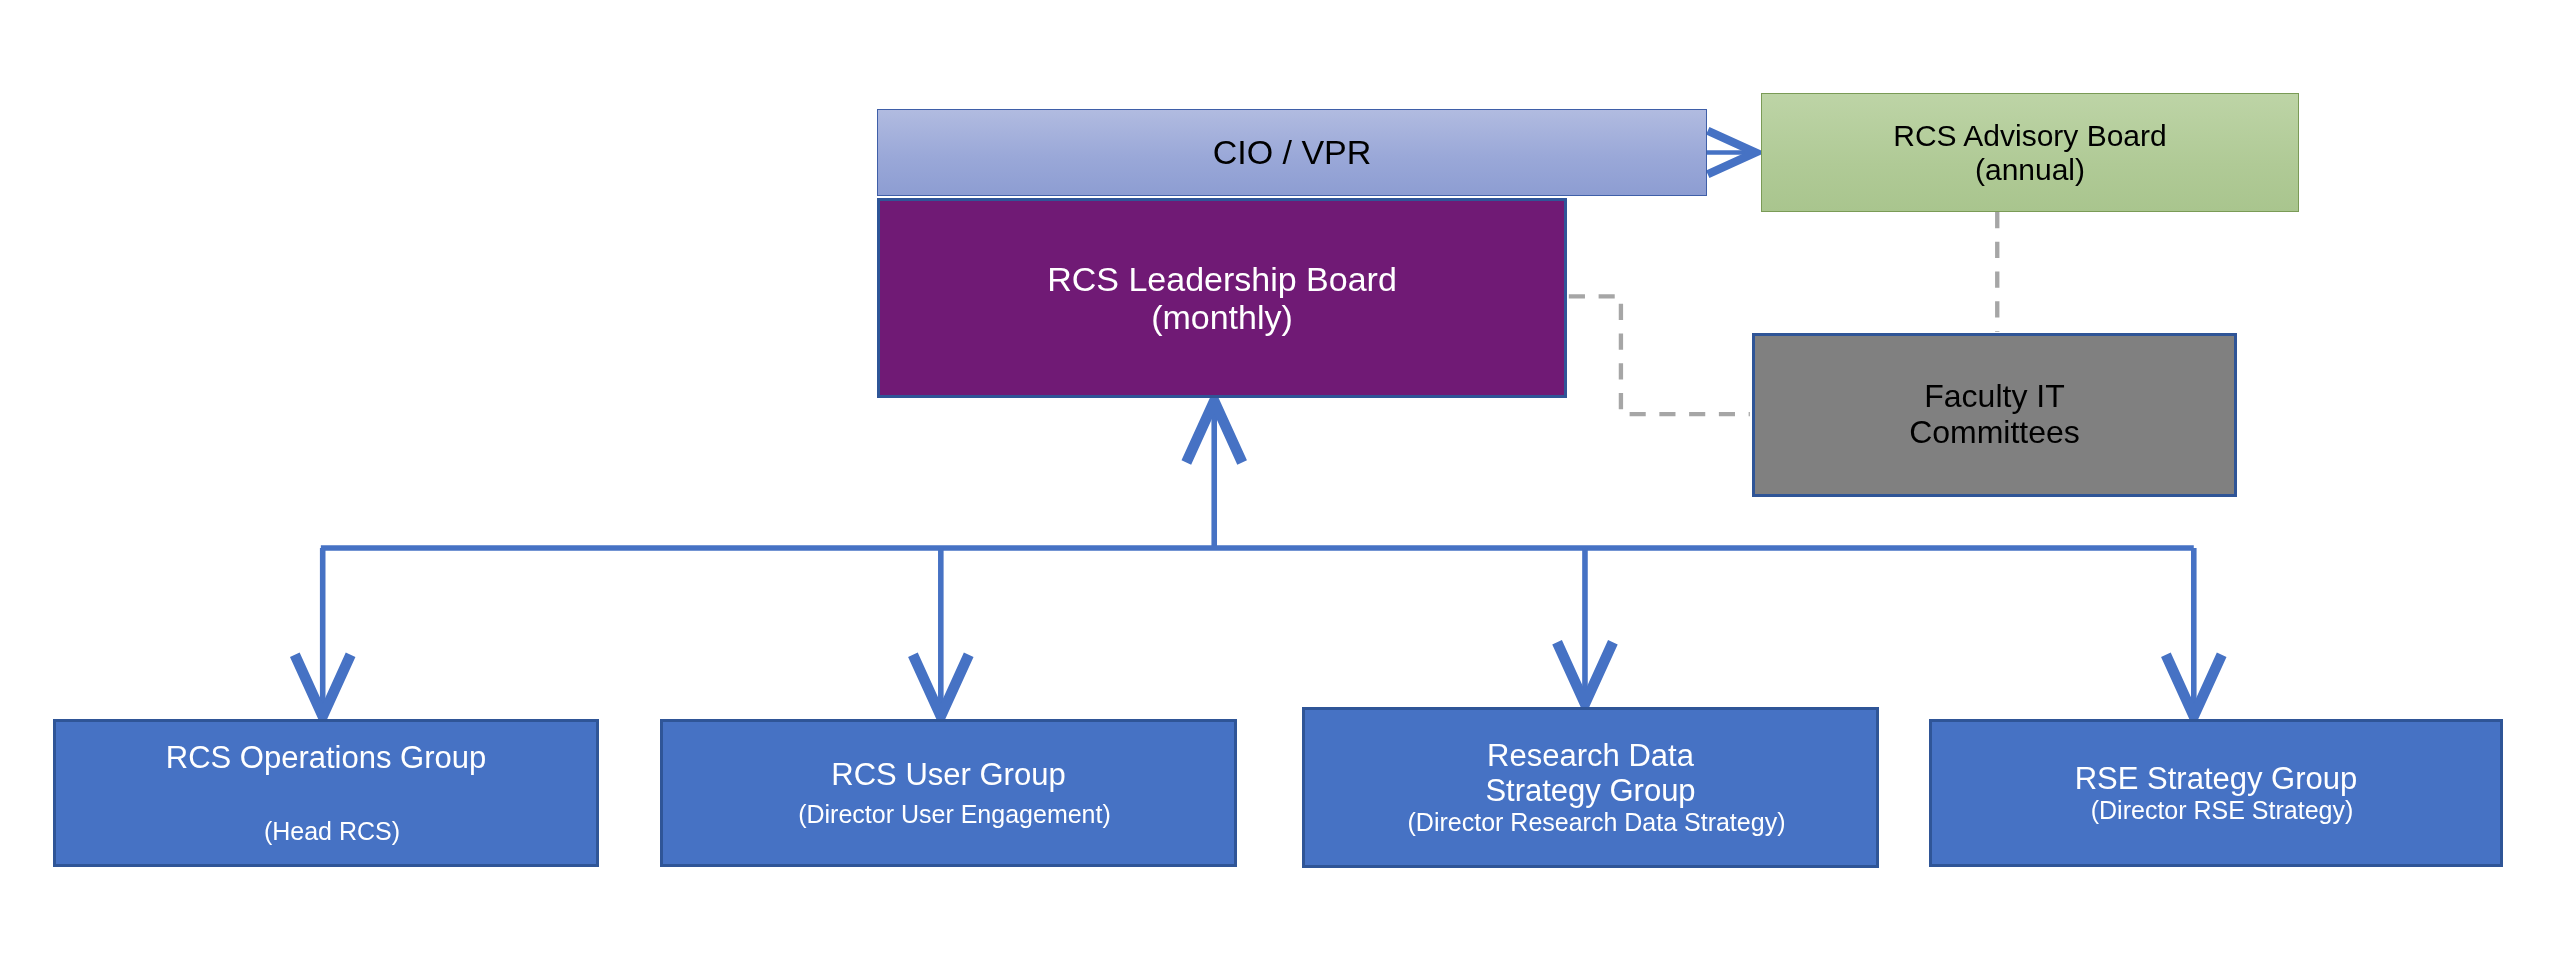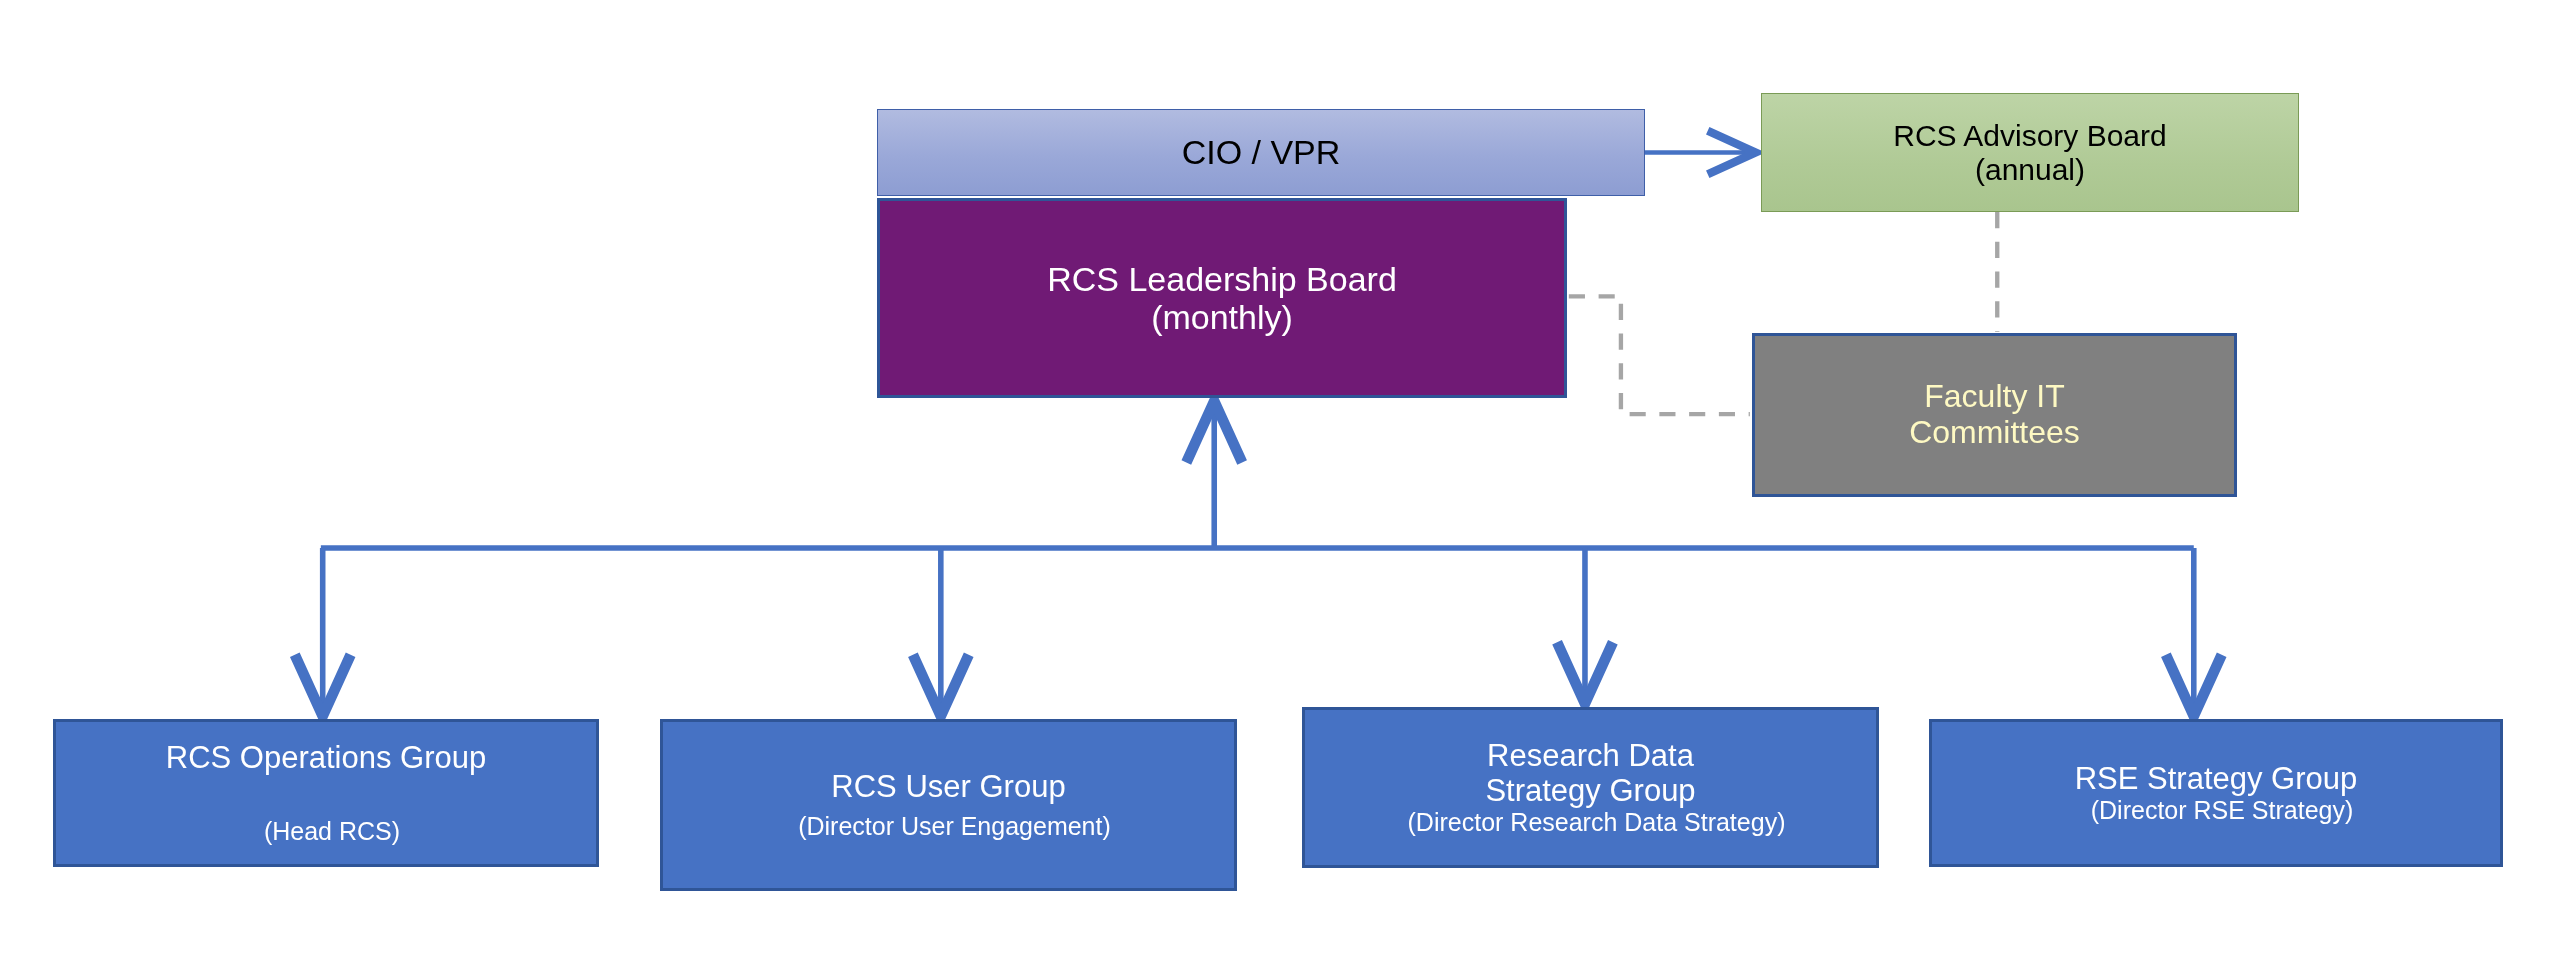--- a/index.html
+++ b/index.html
@@ -31,21 +31,21 @@
     flex-direction: column;
     align-items: center;
     justify-content: center;
     text-align: center;
     line-height: 1.12;
   }
   .node .ln { display: block; width: 100%; }
 
   
   #node-cio {
-    left: 877px; top: 109px; width: 768px; height: 87px;
+    left: 877px; top: 109px; width: 830px; height: 87px;
     background: linear-gradient(180deg, #b1bbe0 0%, #9aa8d8 55%, #8d9dd2 100%);
     border: 1.9px solid #3f5fa8;
     color: #000000;
     font-size: 34px;
   }
 
   
   #node-leadership {
     left: 877px; top: 198px; width: 690px; height: 200px;
     background: #701a75;
@@ -61,32 +61,32 @@
     border: 1.9px solid #7a9b56;
     color: #000000;
     font-size: 30px;
   }
 
   
   #node-faculty {
     left: 1752px; top: 333px; width: 485px; height: 164px;
     background: #808080;
     border: 3.7px solid #2f5597;
-    color: #fef9c3;
+    color: #000000;
     font-size: 32px;
   }
 
   
   .group-box {
     background: #4672c4;
     border: 3.7px solid #2f5597;
     color: #ffffff;
   }
   #node-ops      { left: 53px;   top: 719px; width: 546px; height: 148px; gap: 42px; }
-  #node-usergrp  { left: 660px; top: 719px; width: 577px; height: 172px; gap: 7px; }
+  #node-usergrp  { left: 660px; top: 719px; width: 577px; height: 148px; gap: 7px; }
   #node-rdsg     { left: 1302px; top: 707px; width: 577px; height: 161px; }
   #node-rse      { left: 1929px; top: 719px; width: 574px; height: 148px; }
 
   .t-main { font-size: 31px; }
   .t-sub  { font-size: 25px; margin-left: 12px; }
   #node-rdsg .t-main { font-size: 31px; }
   #node-rdsg .t-sub  { font-size: 25px; }
 </style>
 </head>
 <body>

